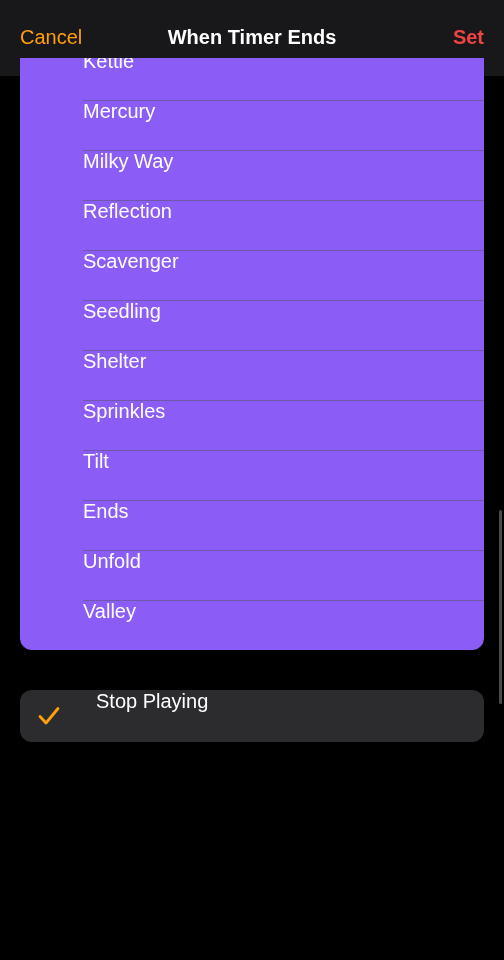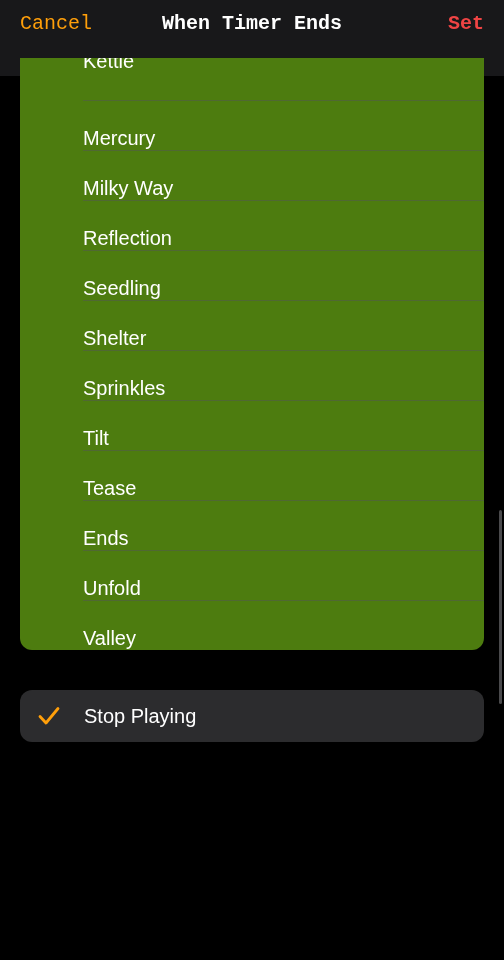--- a/index.html
+++ b/index.html
@@ -11,25 +11,25 @@
     body {
       width: 504px;
       height: 960px;
       background: #000000;
       font-family: -apple-system, BlinkMacSystemFont, "Segoe UI", Helvetica, Arial, sans-serif;
       overflow: hidden;
       position: relative;
     }
     .header {
       display: flex;
+      align-items: center;
       justify-content: space-between;
       height: 76px;
-      padding: 12px 20px 2px 20px;
+      padding: 0 20px 2px 20px;
       background: rgba(28,28,30,0.85);
-      font-family: Liberation Mono, monospace;
     }
     .header-left {
       color: #ff9f0a;
       font-size: 20px;
       font-weight: 400;
     }
     .header-title {
       color: #ffffff;
       font-size: 20px;
       font-weight: 600;
@@ -41,33 +41,33 @@
       color: #ef4444;
       font-size: 20px;
       font-weight: 600;
     }
     .content {
       padding: 0 20px;
       height: calc(100% - 76px);
       position: relative;
     }
     .list-group {
-      background: #4d7c0f;
+      background: #8b5cf6;
       border-radius: 12px;
       overflow: hidden;
       position: relative;
     }
     .list-group.top {
       border-top-left-radius: 0;
       border-top-right-radius: 0;
       margin-top: -18px;
     }
     .list-item {
       display: flex;
-      align-items: flex-end;
+      align-items: flex-start;
       min-height: 50px;
       padding: 0 18px 0 63px;
       position: relative;
     }
     .list-item + .list-item::before {
       content: "";
       position: absolute;
       left: 63px;
       right: 0;
       top: 0;
@@ -86,23 +86,23 @@
     .chevron svg {
       display: block;
     }
     .stop-group {
       margin-top: 40px;
       background: #2c2c2e;
       border-radius: 12px;
     }
     .stop-item {
       display: flex;
-      align-items: center;
       min-height: 52px;
       padding: 0 18px;
+      gap: 12px;
     }
     .check-icon {
       color: #ff9f0a;
       width: 40px;
       display: flex;
       align-items: center;
       justify-content: flex-start;
     }
     .check-icon svg {
       display: block;
@@ -151,33 +151,33 @@
     <div class="list-item">
       <span class="list-item-label">Mercury</span>
     </div>
     <div class="list-item">
       <span class="list-item-label">Milky Way</span>
     </div>
     <div class="list-item">
       <span class="list-item-label">Reflection</span>
     </div>
     <div class="list-item">
+      <span class="list-item-label">Scavenger</span>
+    </div>
+    <div class="list-item">
       <span class="list-item-label">Seedling</span>
     </div>
     <div class="list-item">
       <span class="list-item-label">Shelter</span>
     </div>
     <div class="list-item">
       <span class="list-item-label">Sprinkles</span>
     </div>
     <div class="list-item">
       <span class="list-item-label">Tilt</span>
-    </div>
-    <div class="list-item">
-      <span class="list-item-label">Tease</span>
     </div>
     <div class="list-item">
       <span class="list-item-label">Ends</span>
     </div>
     <div class="list-item">
       <span class="list-item-label">Unfold</span>
     </div>
     <div class="list-item">
       <span class="list-item-label">Valley</span>
     </div>

